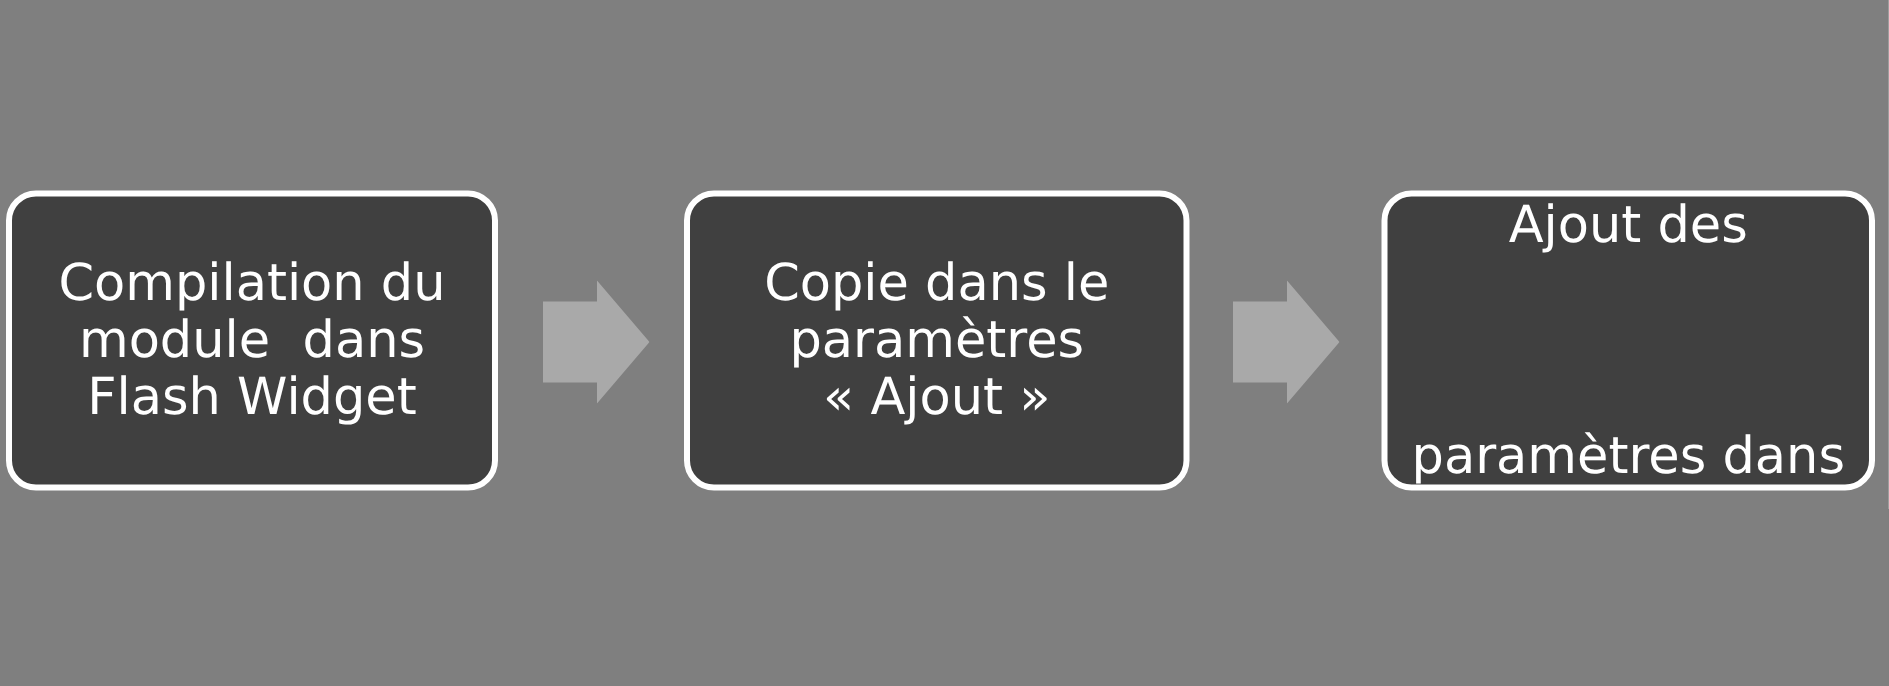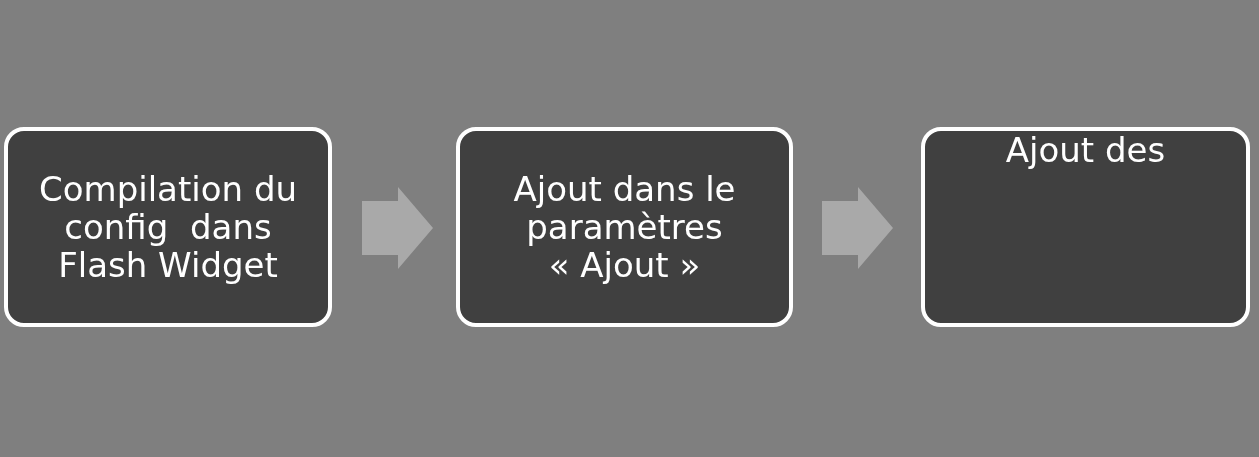--- a/index.html
+++ b/index.html
@@ -46,35 +46,36 @@
   .arrow1 { left: 362px; }
   .arrow2 { left: 822px; }
 </style>
 </head>
 <body>
 
 <div class="slide">
 
   <div class="step box1">
     <div class="line">Compilation du</div>
-    <div class="line">config  dans</div>
+    <div class="line">module  dans</div>
     <div class="line">Flash Widget</div>
   </div>
 
   <svg class="arrow arrow1" viewBox="0 0 71 82">
     <polygon points="0,14 36,14 36,0 71,41 36,82 36,68 0,68" fill="#A9A9A9"></polygon>
   </svg>
 
   <div class="step box2">
-    <div class="line">Ajout dans le</div>
+    <div class="line">Copie dans le</div>
     <div class="line">paramètres</div>
     <div class="line">« Ajout »</div>
   </div>
 
   <svg class="arrow arrow2" viewBox="0 0 71 82">
     <polygon points="0,14 36,14 36,0 71,41 36,82 36,68 0,68" fill="#A9A9A9"></polygon>
   </svg>
 
   <div class="step box3">
     <div class="line">Ajout des</div>
+    <div class="line">paramètres dans</div>
   </div>
 
 </div>
 
 </body></html>

